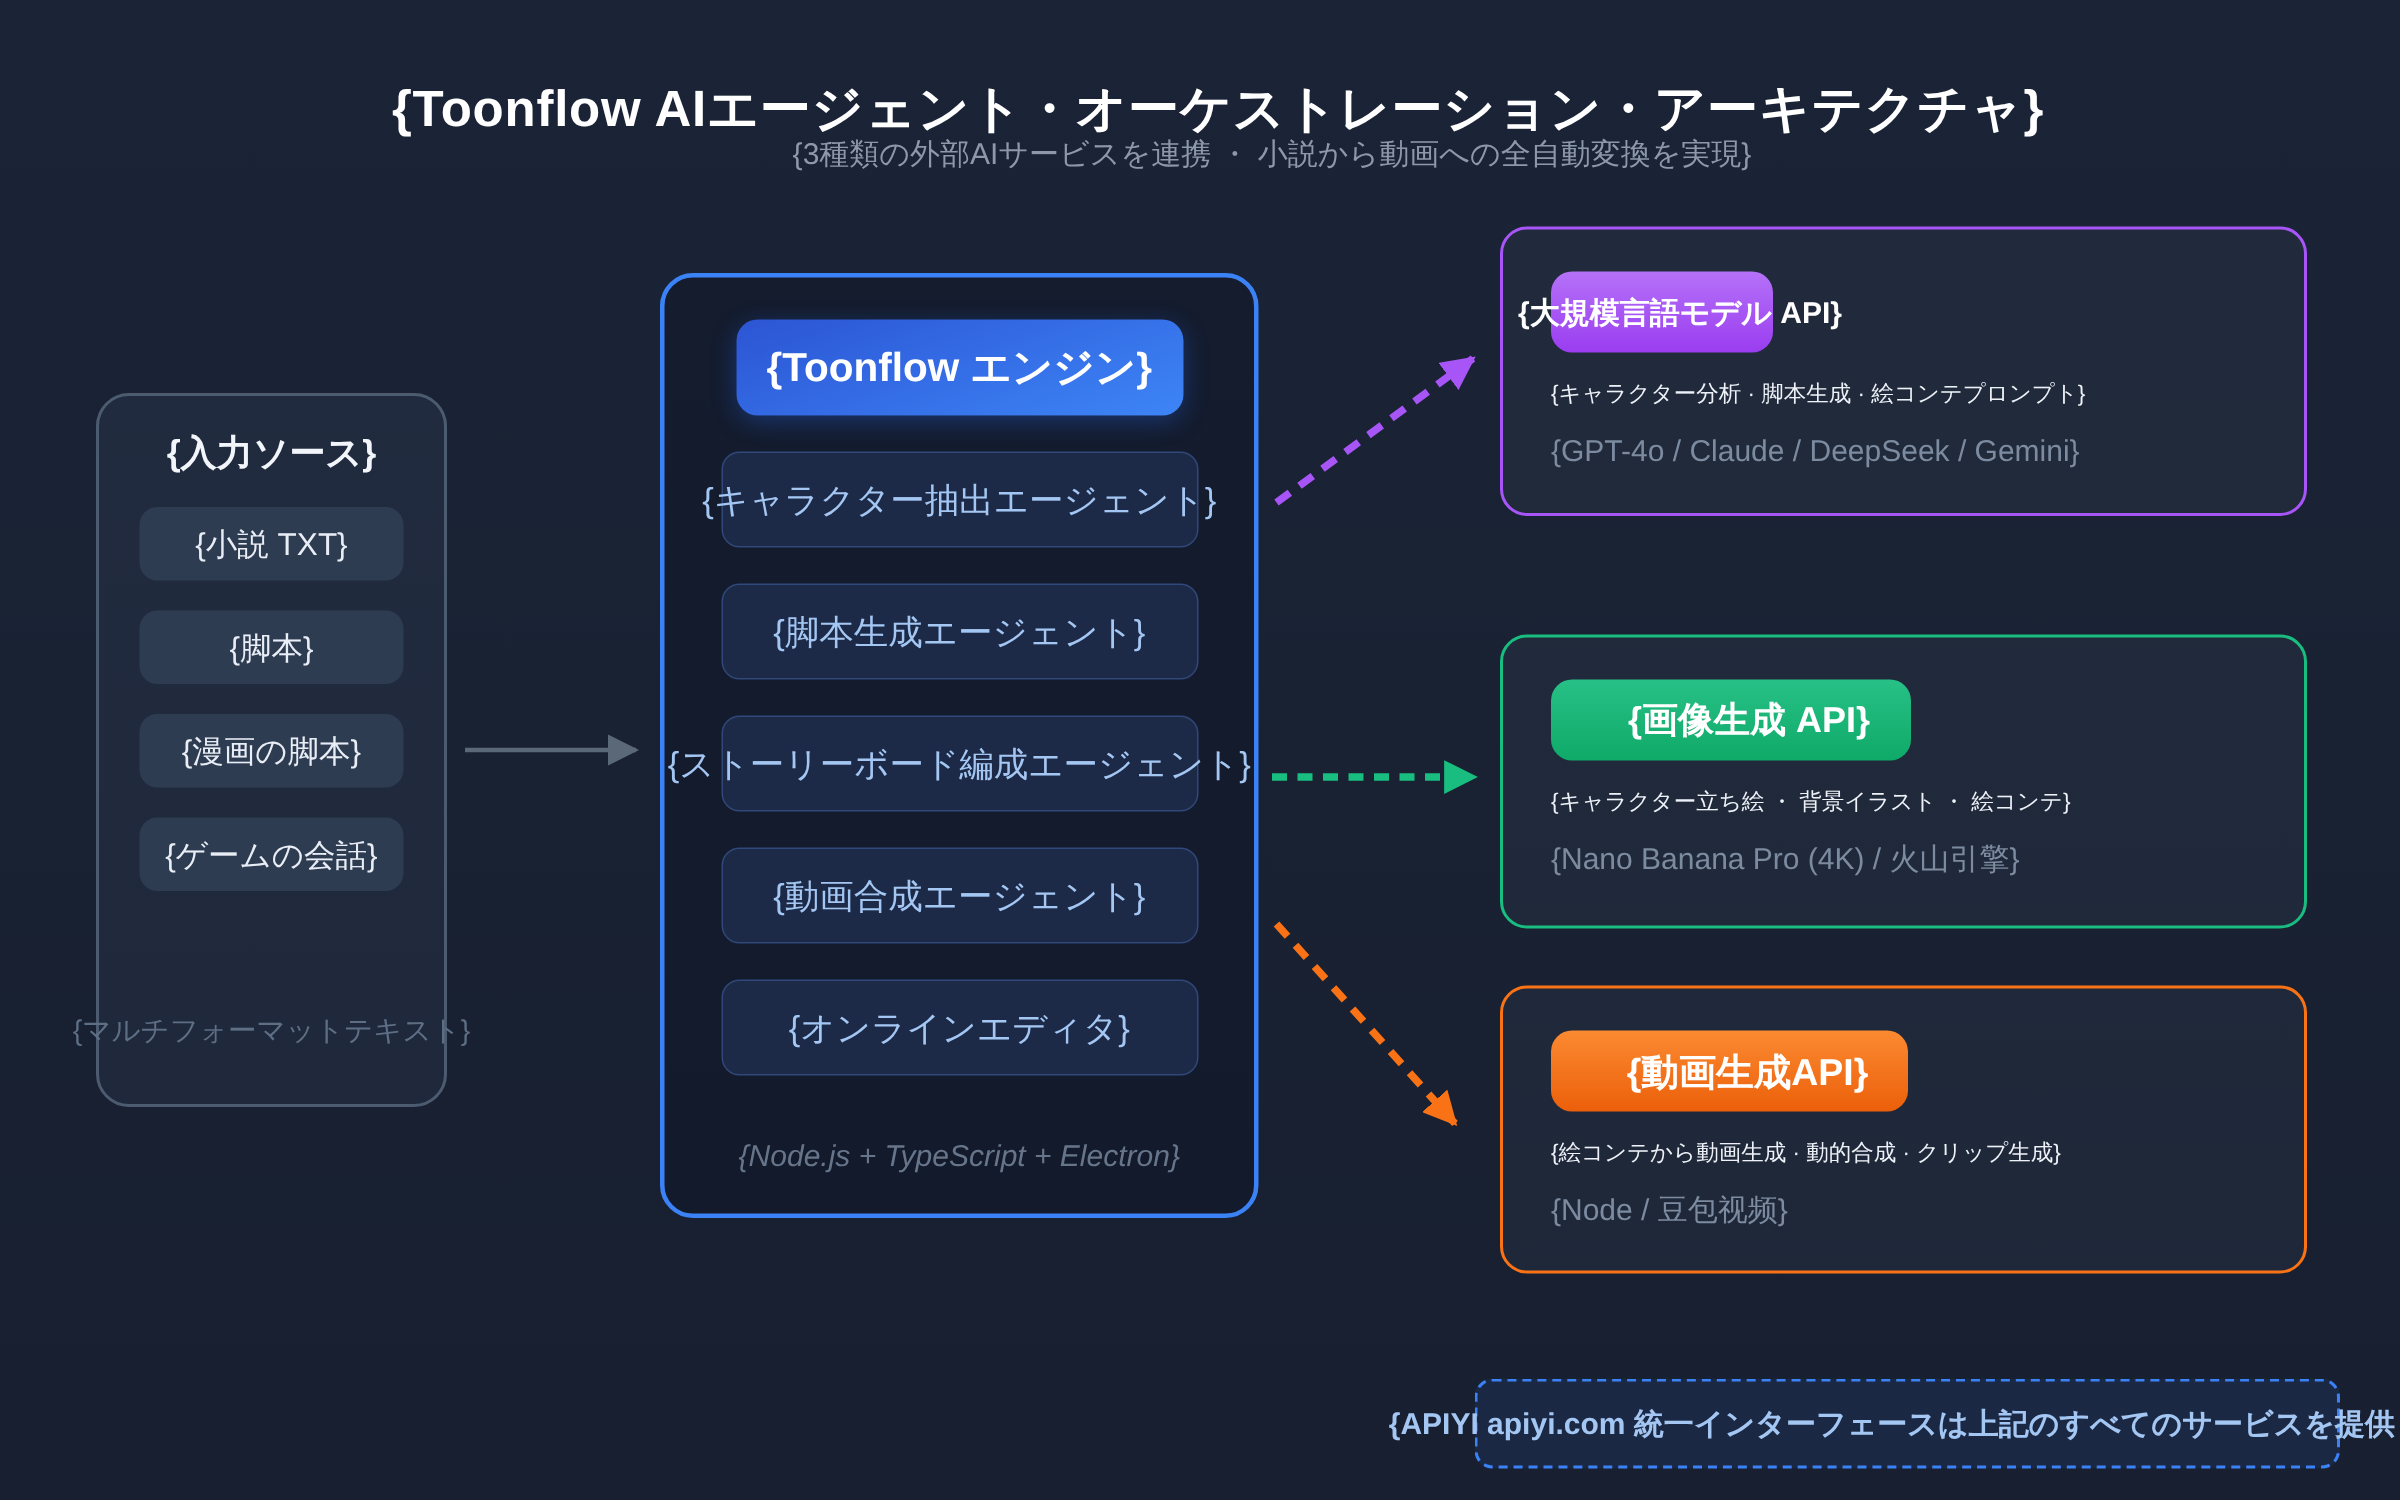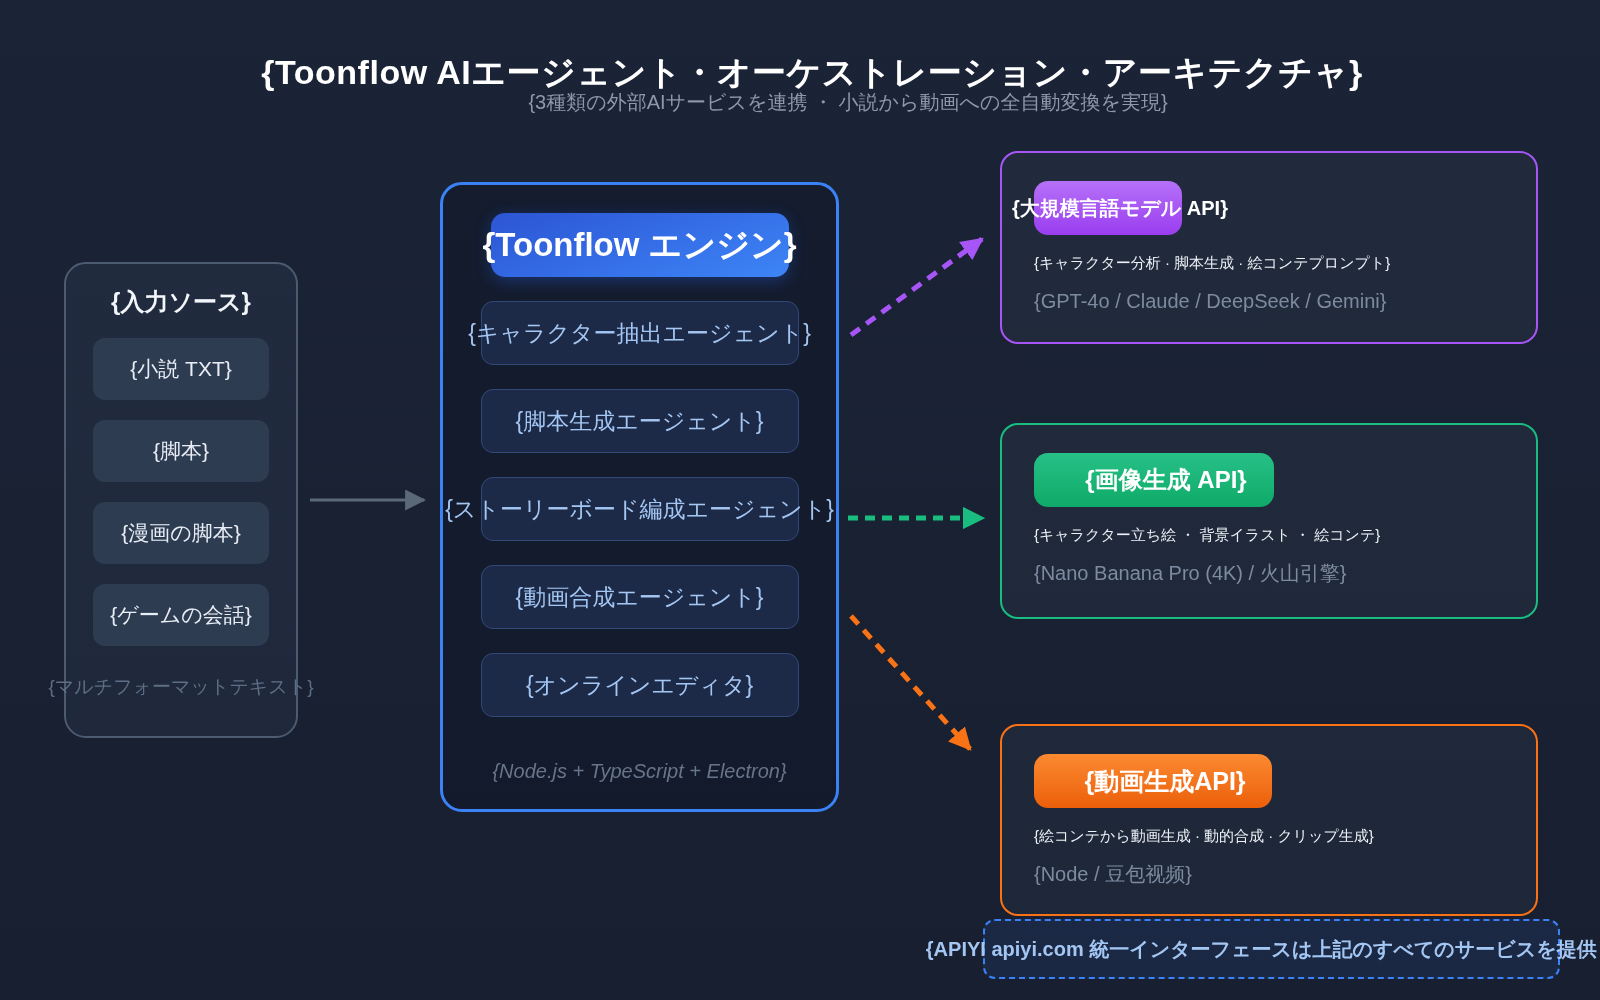--- a/index.html
+++ b/index.html
@@ -29,21 +29,21 @@
   
   .input-panel{
     position:absolute;left:64px;top:262px;width:234px;height:476px;box-sizing:border-box;
     border:2px solid var(--panel-border,#4d5b70);border-radius:22px;
     background:rgba(84,104,132,0.13);
   }
   .input-title{
     margin-top:22px;text-align:center;font-size:24px;font-weight:bold;color:#f2f5fa;
   }
   .chip{
-    width:176px;height:62px;margin:20px auto 0;border-radius:12px;
+    width:176px;height:49px;margin:20px auto 0;border-radius:12px;
     background:var(--chip-bg,#2e3c52);
     display:flex;align-items:center;justify-content:center;
     color:#e9eef6;font-size:21px;white-space:nowrap;
   }
   .chip:first-of-type{margin-top:24px;}
   .input-caption{
     position:absolute;bottom:36px;left:50%;transform:translateX(-50%);
     white-space:nowrap;color:var(--text-muted,#5d6e85);font-size:19px;
   }
   
@@ -51,42 +51,42 @@
     position:absolute;left:440px;top:182px;width:399px;height:630px;box-sizing:border-box;
     border:3px solid var(--accent-blue,#3b82f6);border-radius:22px;
     background:rgba(13,20,38,0.45);
   }
   .engine-pill{
     width:298px;height:64px;margin:28px auto 0;border-radius:14px;
     background:linear-gradient(160deg,#2c55d4,#3d85f7);
     box-shadow:0 4px 16px rgba(37,99,235,.35);
     display:flex;align-items:center;justify-content:center;
   }
-  .engine-pill span{color:#ffffff;font-weight:bold;font-size:33px;white-space:nowrap;}
+  .engine-pill span{color:#ffffff;font-weight:bold;font-size:27px;white-space:nowrap;}
   .agent{
     width:318px;height:64px;margin:24px auto 0;border-radius:12px;box-sizing:border-box;
     background:var(--engine-item-bg,#1c2a48);
     border:1.5px solid var(--engine-item-border,#31487a);
     display:flex;align-items:center;justify-content:center;
     color:var(--text-lightblue,#a4c6f2);font-size:23px;white-space:nowrap;overflow:visible;
   }
   .agent:first-of-type{margin-top:32px;}
   .engine-caption{
     position:absolute;bottom:26px;left:50%;transform:translateX(-50%);
     white-space:nowrap;color:#67758b;font-size:20px;font-style:italic;
   }
   
   .service{
     position:absolute;left:1000px;width:538px;box-sizing:border-box;
     border-radius:18px;background:rgba(148,163,184,0.06);
     padding:28px 0 0 32px;
   }
   .svc-purple{top:151px;height:193px;border:2.5px solid var(--purple,#a855f7);}
   .svc-green{top:423px;height:196px;border:2.5px solid var(--green,#19bd80);}
-  .svc-orange{top:724px;height:192px;border:2.5px solid var(--orange,#f97316);}
+  .svc-orange{top:657px;height:192px;border:2.5px solid var(--orange,#f97316);}
   .badge{
     height:54px;border-radius:14px;display:flex;align-items:center;justify-content:center;
   }
   .svc-purple .badge{width:148px;background:linear-gradient(180deg,#b571f8,#9a3df0);}
   .svc-green  .badge{width:240px;background:linear-gradient(180deg,#27c187,#0fa968);}
   .svc-orange .badge{width:238px;background:linear-gradient(180deg,#fb8a31,#ec5f0a);}
   .badge-text{color:#ffffff;font-weight:bold;white-space:nowrap;padding-left:24px;}
   .svc-purple .badge-text{font-size:20px;}
   .svc-green  .badge-text{font-size:24px;}
   .svc-orange .badge-text{font-size:25px;}

